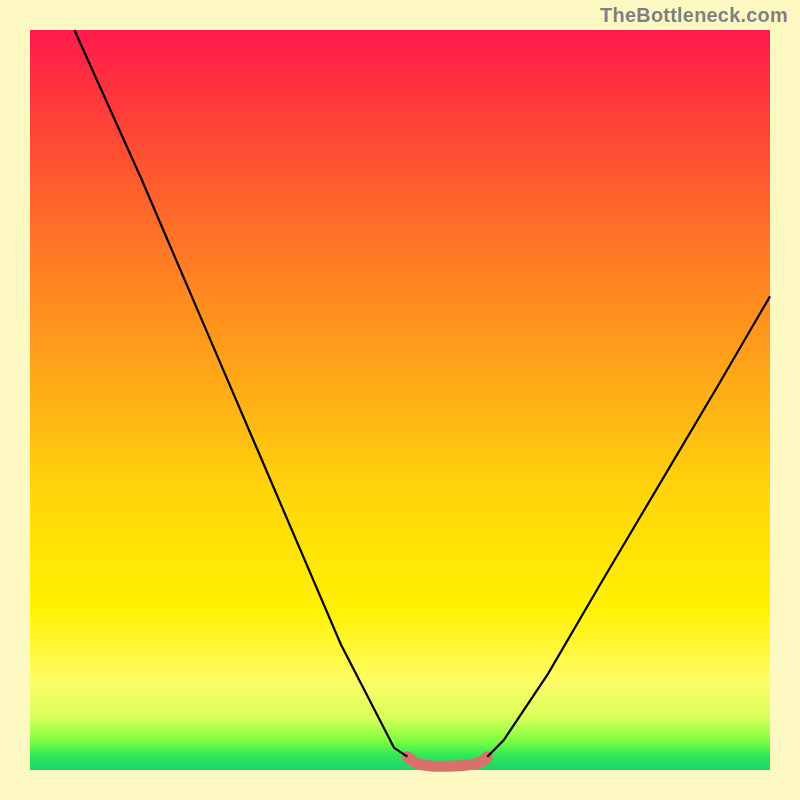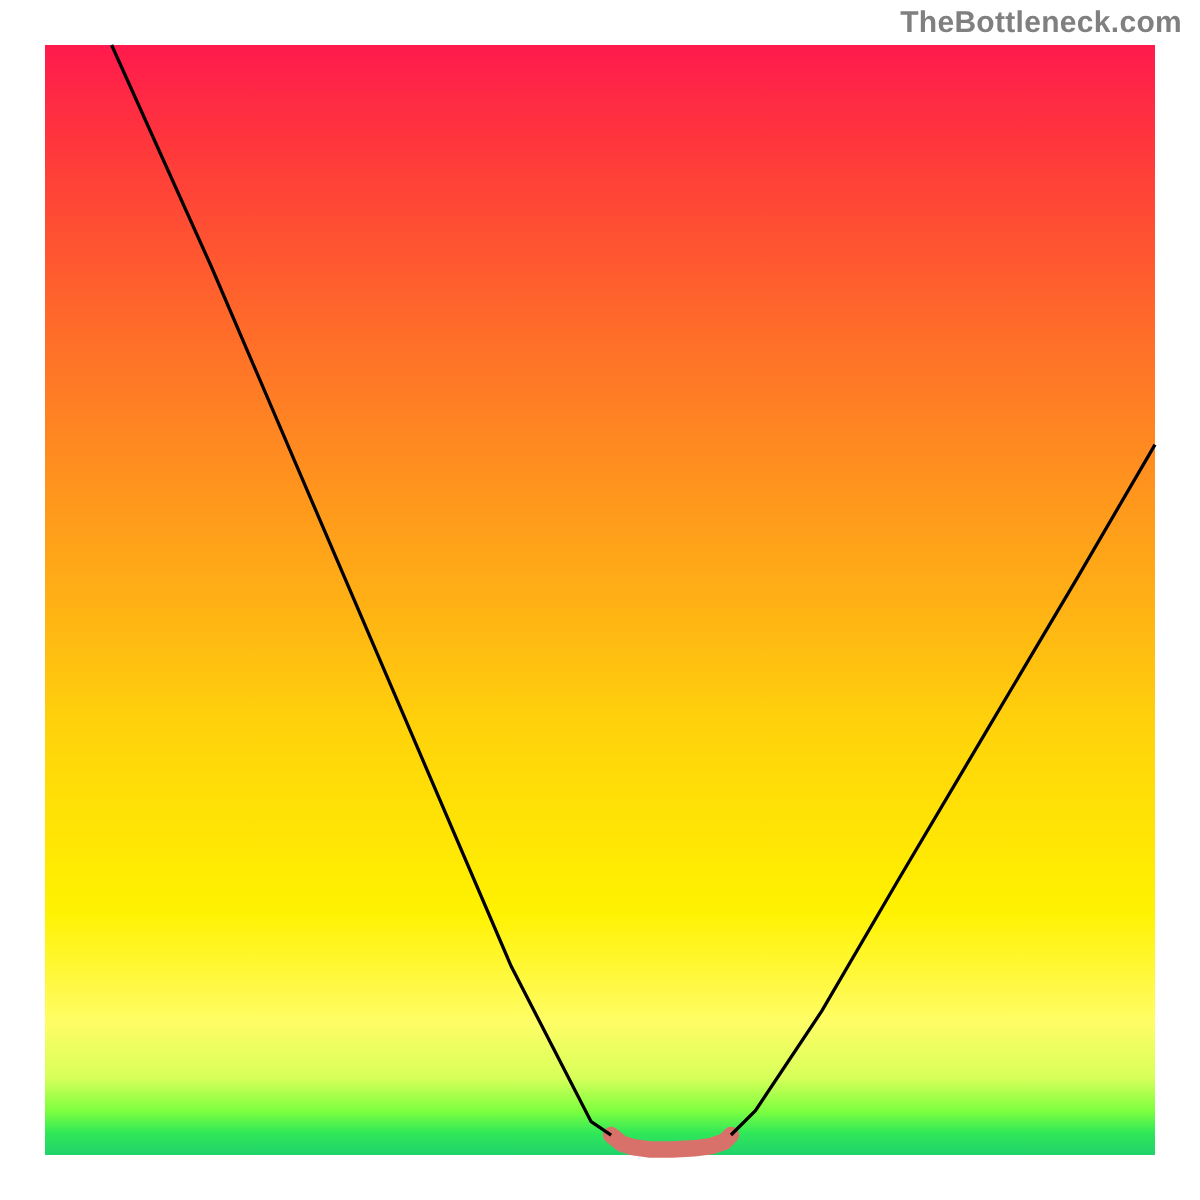--- a/index.html
+++ b/index.html
@@ -9,21 +9,21 @@
     height: 800px;
     background: #000;
     overflow: hidden;
   }
   .frame {
     position: absolute;
     left: 0;
     top: 0;
     width: 800px;
     height: 800px;
-    background: #ffffff;
+    background: #fef9c3;
   }
   .plot-area {
     position: absolute;
     left: 30px;
     top: 30px;
     width: 740px;
     height: 740px;
     
     background: linear-gradient(
       to bottom,

